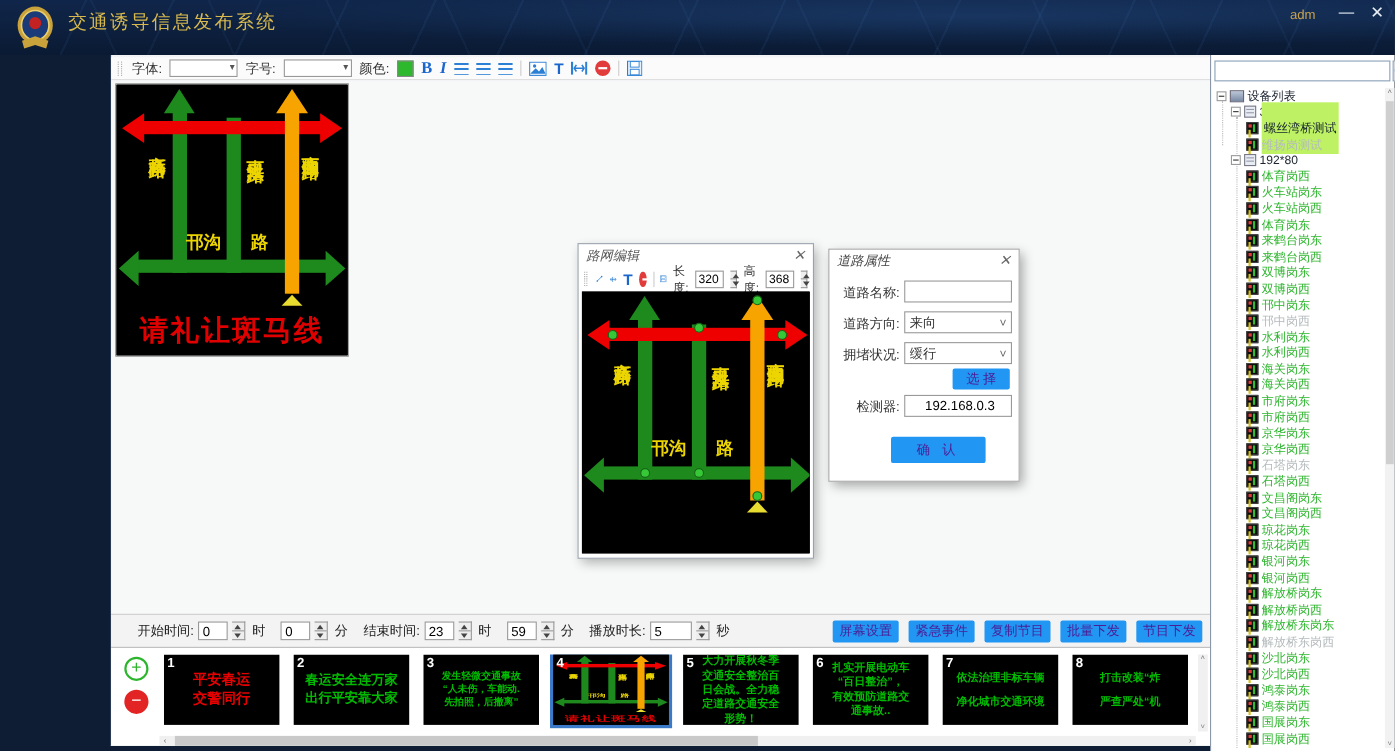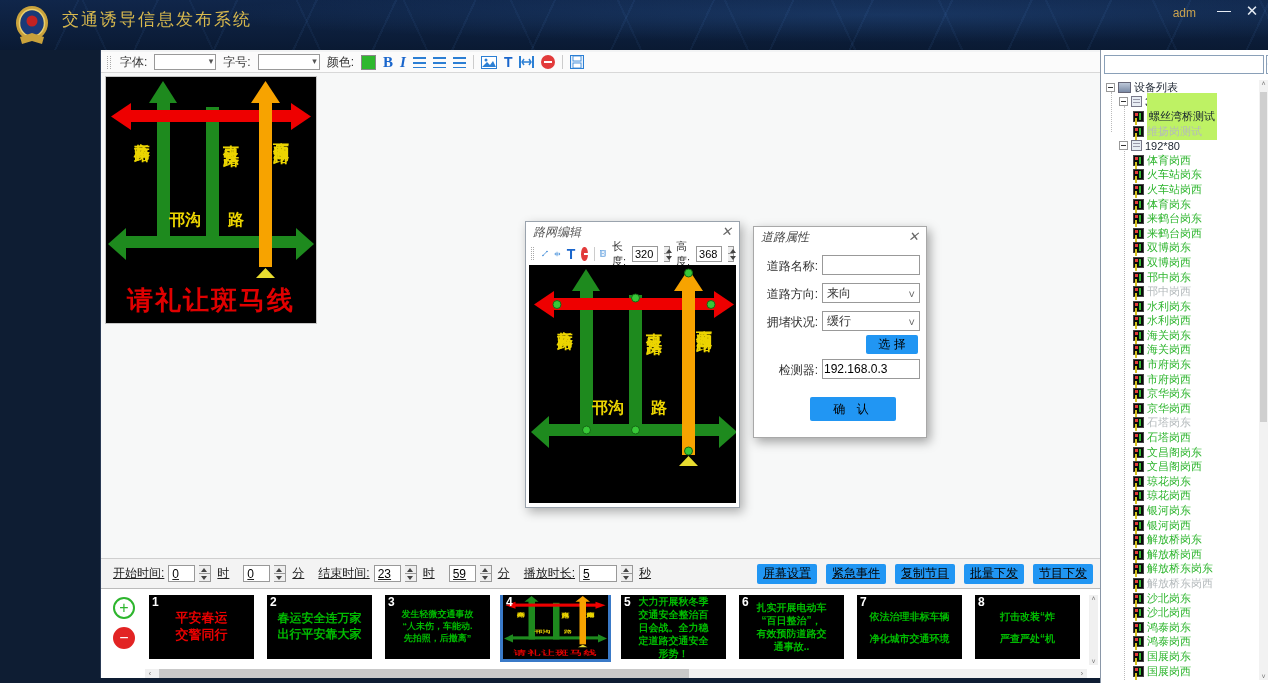--- a/index.html
+++ b/index.html
@@ -79,33 +79,33 @@
   .sp.dn::after { border-top:4px solid #444; }
   .ed-canvas { position:relative; margin-left:3px; width:207px; height:238px; background:#000; overflow:hidden; }
 
   
   .dlg-props { position:absolute; left:652px; top:153px; width:174px; height:212px; background:#fff;
                border:1px solid #a8a8a8; box-shadow:3px 4px 10px rgba(0,0,0,.35); font-size:12px; color:#333; }
   .dlg-props .dlg-title { font-size:12px; color:#444; }
   .prow { position:absolute; left:0; width:100%; height:20px; }
   .plabel { position:absolute; right:108px; top:3px; white-space:nowrap;margin-left:44px; }
   .pfield { position:absolute; left:68px; width:98px; height:20px; border:1px solid #999; background:#fff;
-            font-size:12px; padding-left:1px; }
+            font-size:12px; padding-left:18px; }
   .fake-select { position:absolute; left:68px; width:98px; height:20px; border:1px solid #999; background:#fff;
                  line-height:18px; padding-left:4px; }
   .fake-select::after { content:"˅"; position:absolute; right:4px; top:1px; color:#666; font-size:11px; }
-  .btn-blue { background:#2196f3; color:#000000; border:none; border-radius:2px; font-size:12px;
+  .btn-blue { background:#2196f3; color:#4c1d95; border:none; border-radius:2px; font-size:12px;
               font-family:"Liberation Sans",sans-serif; cursor:pointer; white-space:nowrap; }
   .btn-select { position:absolute; right:8px; top:108px; width:52px; height:19px; }
   .btn-confirm { position:absolute; left:56px; top:170px; width:86px; height:24px; letter-spacing:4px; }
 
   
   .schedule { position:absolute; left:0; top:508px; width:1000px; height:30px; background:#f3f3f3;
               border-top:1px solid #cfcfcf; display:flex; align-items:center; font-size:12px; color:#222;
-              padding-left:12px; gap:4px;text-decoration:underline; }
+              padding-left:24px; gap:4px; }
   .tin { width:27px; height:17px; border:1px solid #999; background:#fff; font-size:12px; padding-left:3px; }
   .spin2 { width:12px; height:17px; border:1px solid #999; border-left:none; display:flex; flex-direction:column; background:#eee; }
   .unit { margin-right:10px; margin-left:2px; }
   .actions { margin-left:auto; display:flex; gap:9px; margin-right:8px; }
   .actions .btn-blue { height:20px; padding:0 6px; font-size:12px; }
 
   
   .playlist { position:absolute; left:0; top:538px; width:1000px; height:90px; background:#fff; border-top:1px solid #bbb; }
   .pl-add, .pl-del { position:absolute; left:12px; width:22px; height:22px; border-radius:50%;
                      text-align:center; font-size:16px; line-height:18px; cursor:pointer; }

